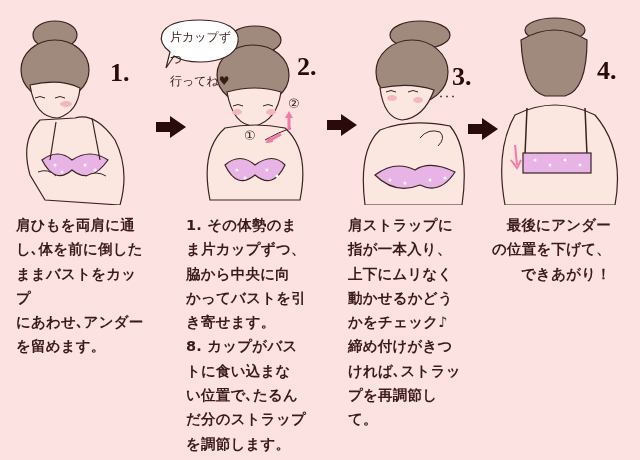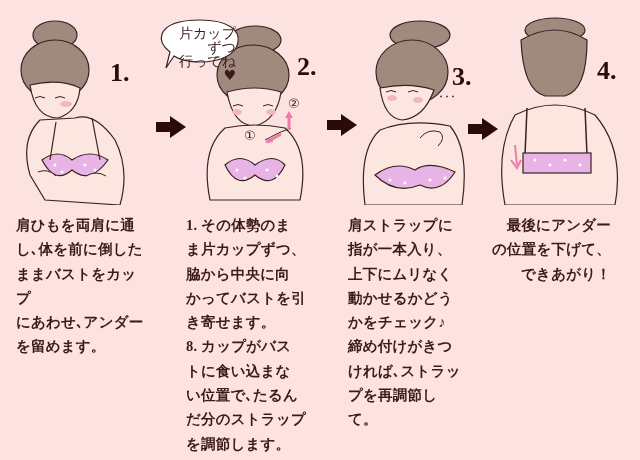--- a/index.html
+++ b/index.html
@@ -14,28 +14,28 @@
   .illus { position:absolute; top:0; }
   .step-num {
     position:absolute;
     font-family:"Liberation Serif", "DejaVu Serif", serif;
     font-weight:bold; font-size:26px; color:#2a0a0a;
   }
   .arrow { position:absolute; width:30px; height:22px; }
   .caption {
     position:absolute; top:213px;
     font-size:14.5px; line-height:24.3px; letter-spacing:0.2px;
-    white-space:pre-line; font-weight:bold; color:#3d1a1a;font-family:Liberation Serif, serif;
+    white-space:pre-line; font-weight:bold; color:#3d1a1a;
   }
   .bubble {
     position:absolute; left:158px; top:16px; width:84px; height:56px;
   }
   .bubble-text {
     position:absolute; left:170px; top:26px; width:66px;
-    font-size:14px; line-height:14px; text-align:right; color:#3a1a1a;
+    font-size:12px; line-height:22px; text-align:left; color:#3a1a1a;
     white-space:pre-line;
   }
 </style>
 </head>
 <body>
 
 <div class="panel" style="left:0;width:150px;height:460px;">
   <svg class="illus" width="150" height="205" viewBox="0 0 150 205" style="left:0;">
 
     <ellipse cx="55" cy="35" rx="22" ry="14" fill="#a08a7e" stroke="#3a2220" stroke-width="1.2"></ellipse>

